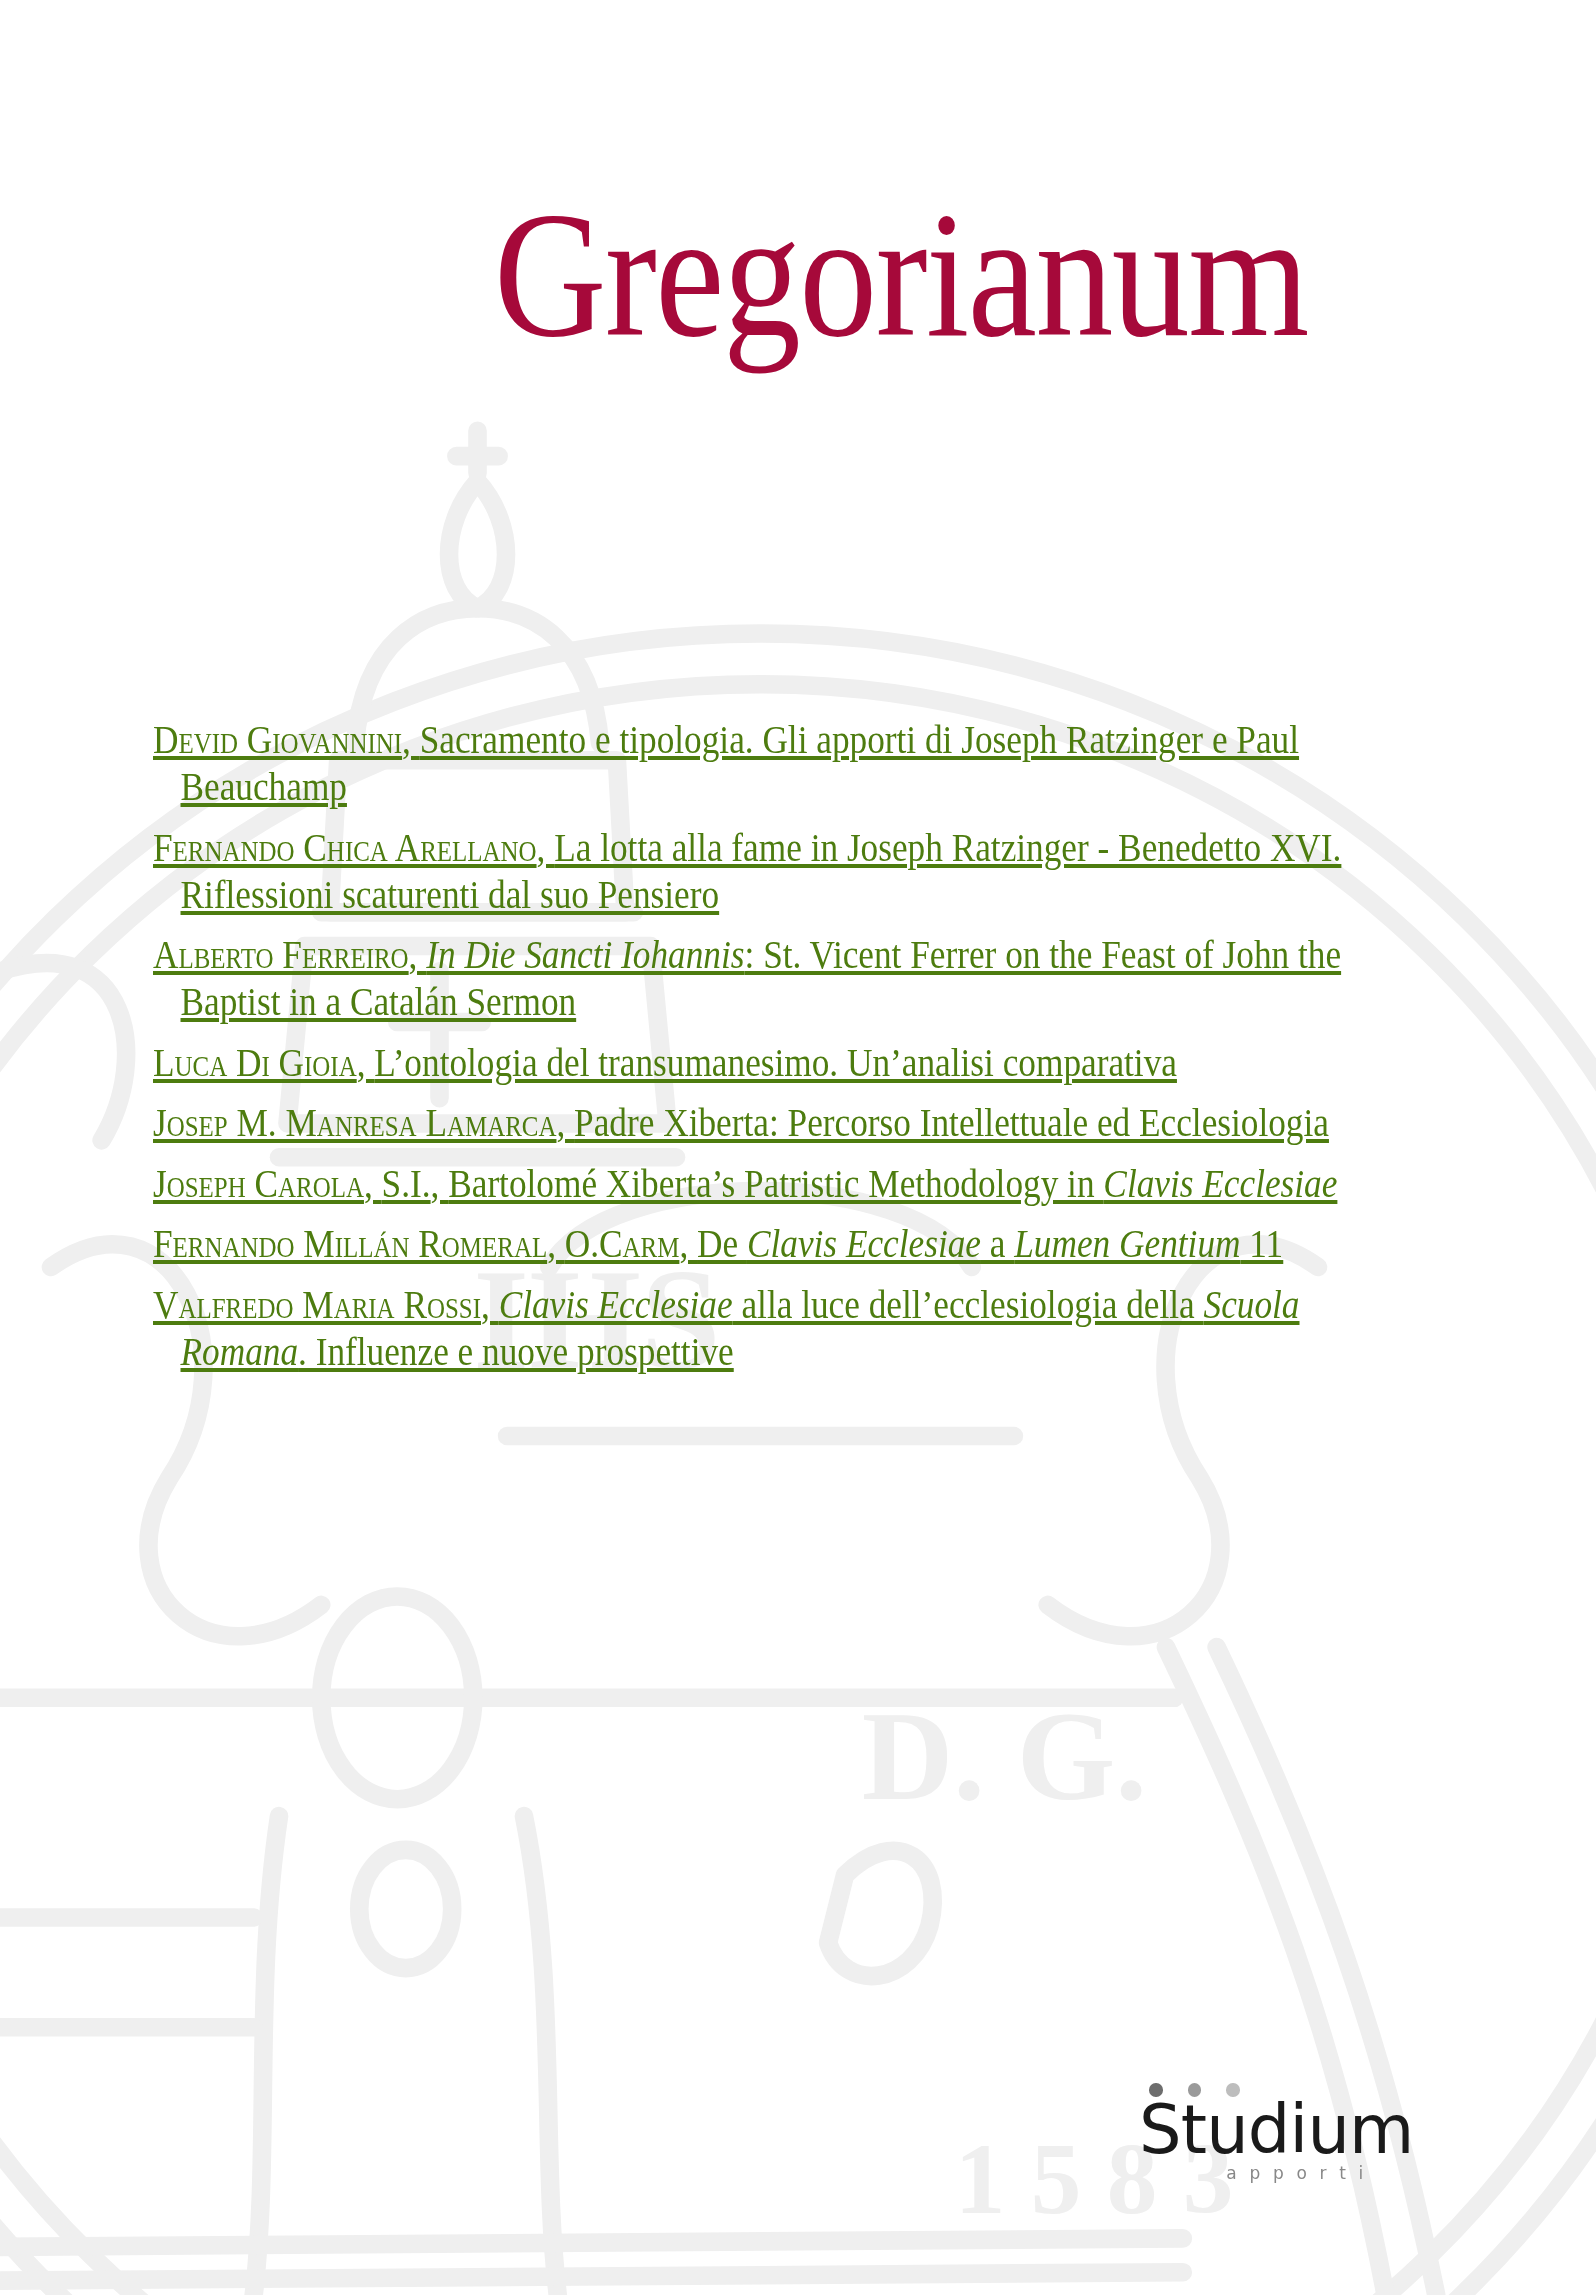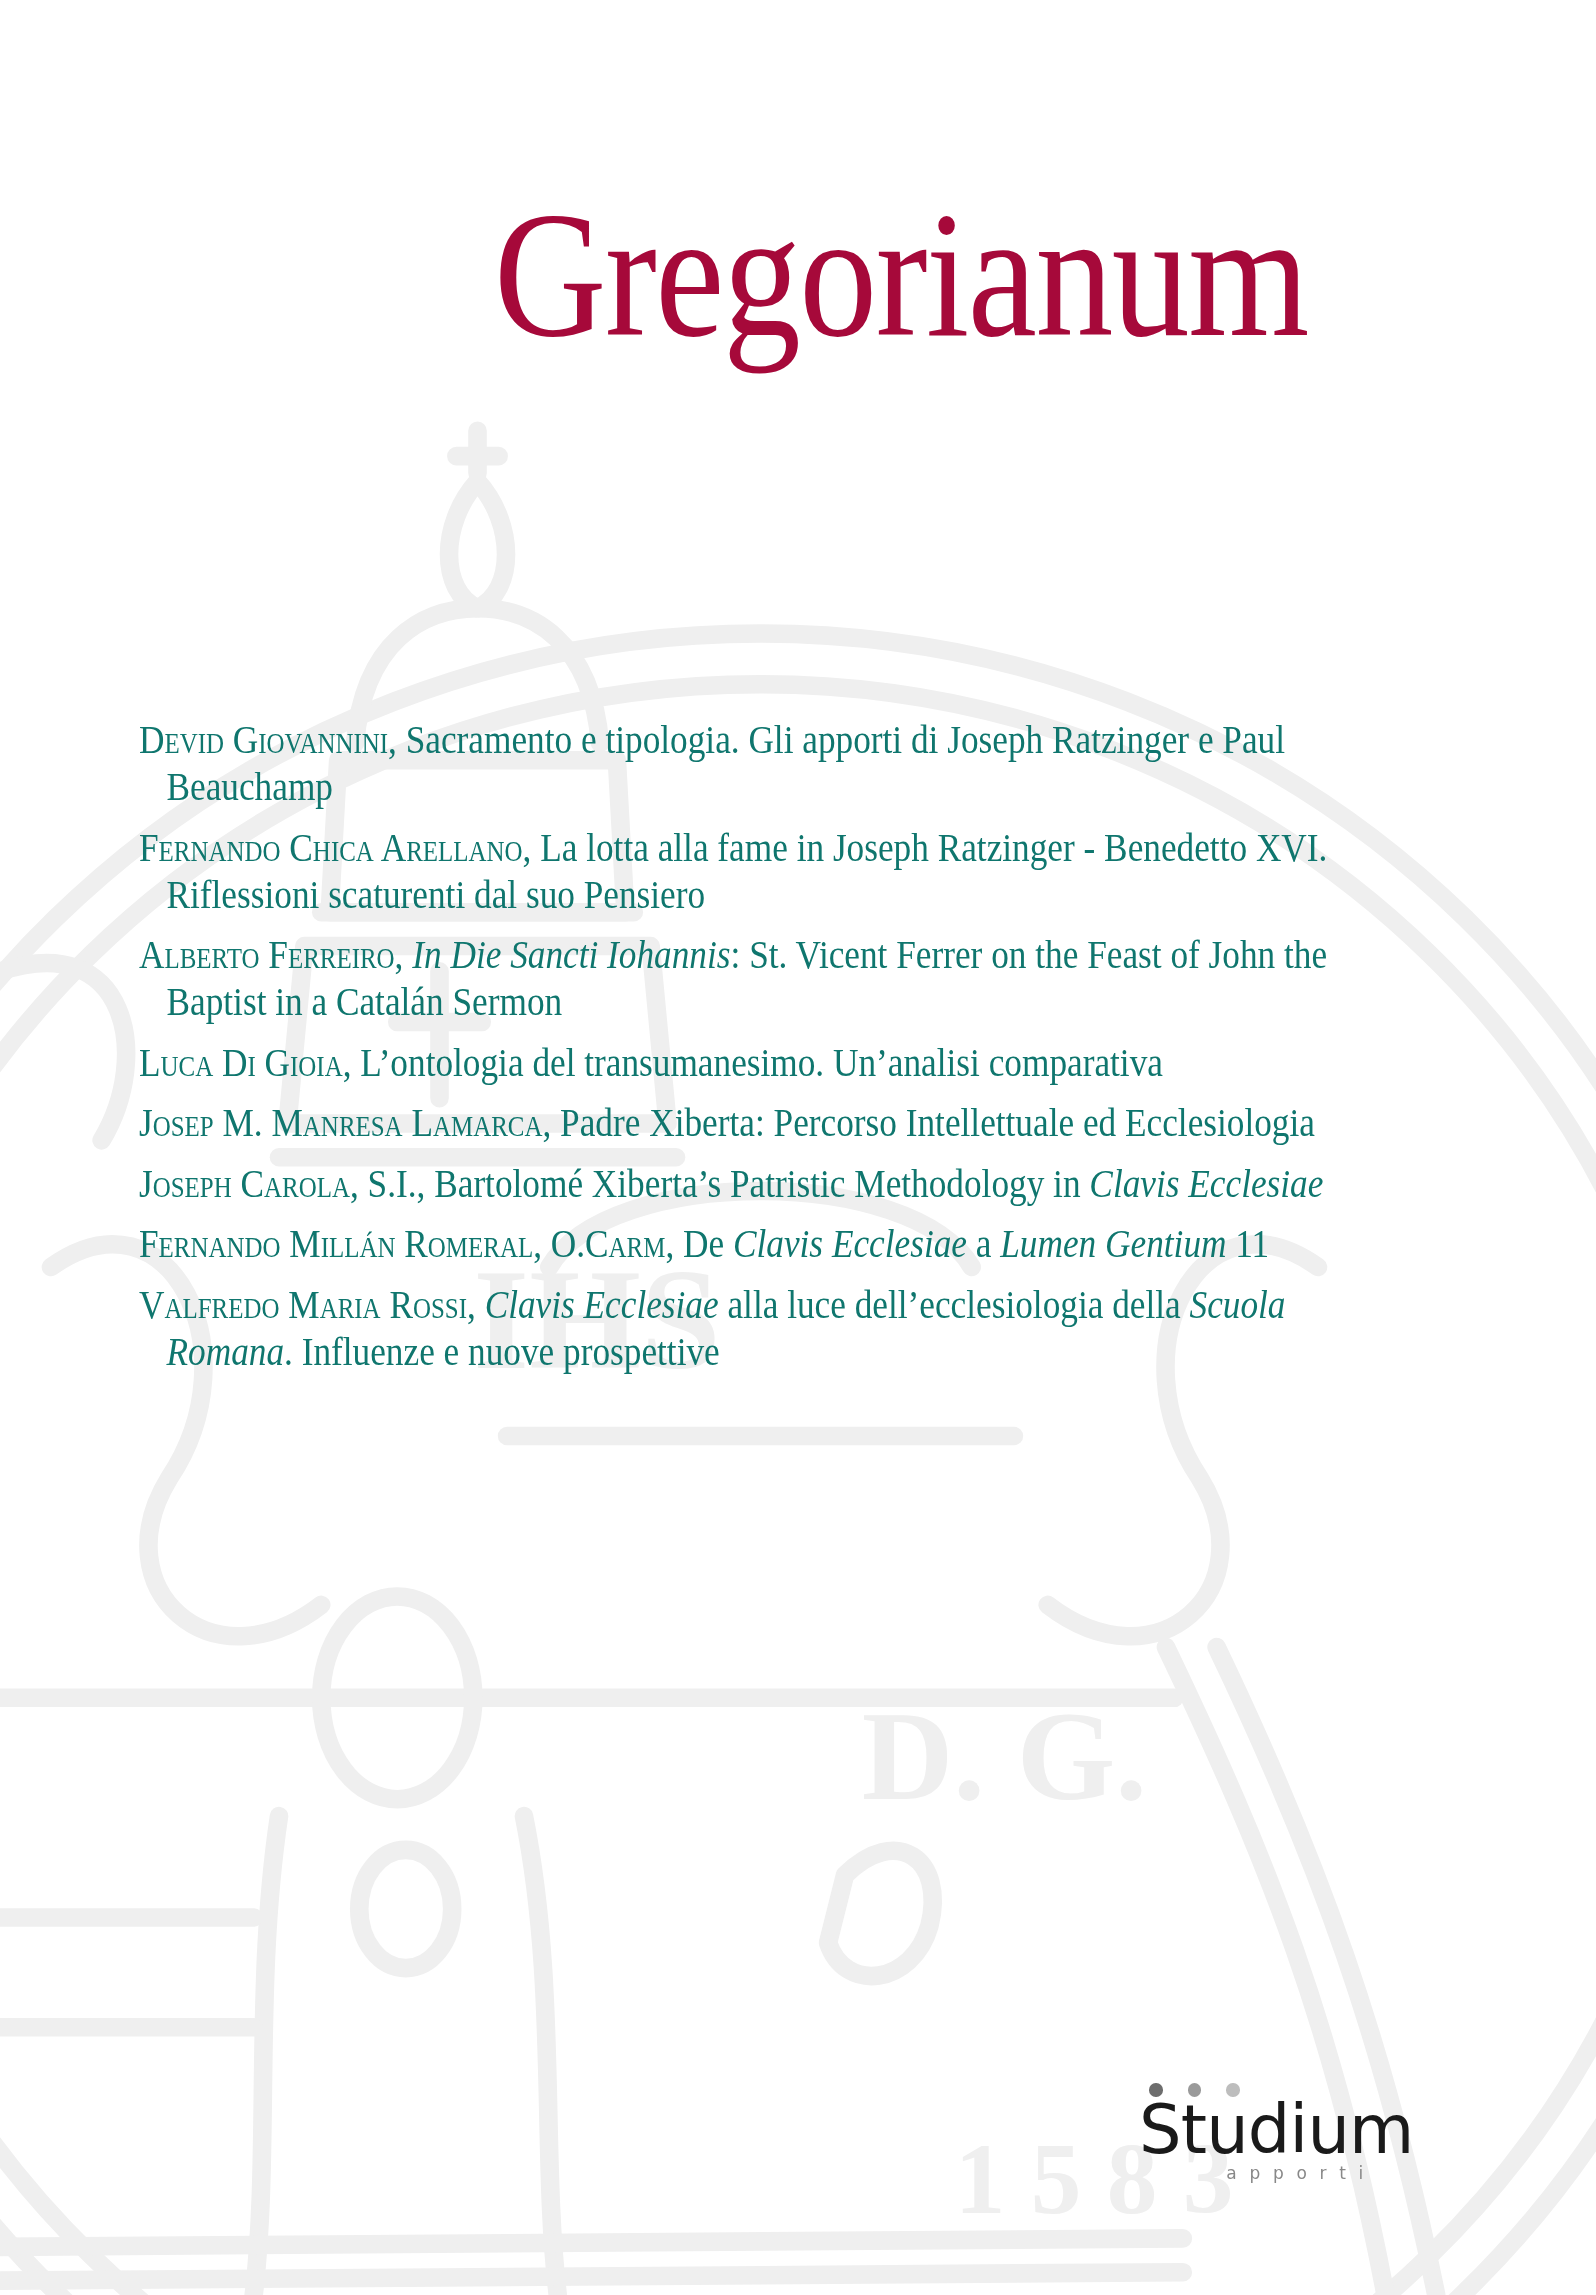--- a/index.html
+++ b/index.html
@@ -1,20 +1,20 @@
 <!DOCTYPE html>
 <html style="font-size:13.5px"><head>
 <meta charset="utf-8">
 <style>
   html, body { margin:0; padding:0; background:#ffffff; }
   body { width:1597px; height:2295px; position:relative; overflow:hidden; font-family:"Liberation Serif","DejaVu Serif",serif; }
   .page { position:absolute; inset:0; background:#fff; }
   .watermark { position:absolute; left:0; top:0; width:1597px; height:2295px; pointer-events:none; }
   .title { position:absolute; left:494px; top:184px; width:896px; text-align:left; font-family:"Liberation Serif","DejaVu Serif",serif; font-size:181px; line-height:181px; color:#a6093a; letter-spacing:-1.7px; transform:scaleX(0.86); transform-origin:left top; white-space:nowrap; }
-  .toc { position:absolute; left:139px; top:716px; width:1234px; color:#0f766e; }
+  .toc { position:absolute; left:153px; top:716px; width:1234px; color:#4d7c0f;text-decoration:underline; }
   .entry { font-size:41px; line-height:47px; margin-bottom:13.5px; padding-left:32px; text-indent:-32px; transform:scaleX(0.86); transform-origin:left top; width:1436px; }
   .entry .author { font-variant:small-caps; }
   .entry i { font-style:italic; }
   .logo { position:absolute; left:1139px; top:2083px; width:237px; }
   .dots { display:flex; gap:25px; margin-left:10px; margin-bottom:3.4px; }
   .dot { width:13.5px; height:13.5px; border-radius:50%; }
   .logo-name { font-family:"DejaVu Sans","Liberation Sans",sans-serif; font-size:67px; line-height:61px; color:#1a1a1a; letter-spacing:-0.8px;text-align:right; }
   .logo-sub { font-family:"DejaVu Sans","Liberation Sans",sans-serif; font-size:17px; color:#888; letter-spacing:12.7px; text-align:right; margin-top:1.7px; padding-right:0; }
 </style>
 </head>

